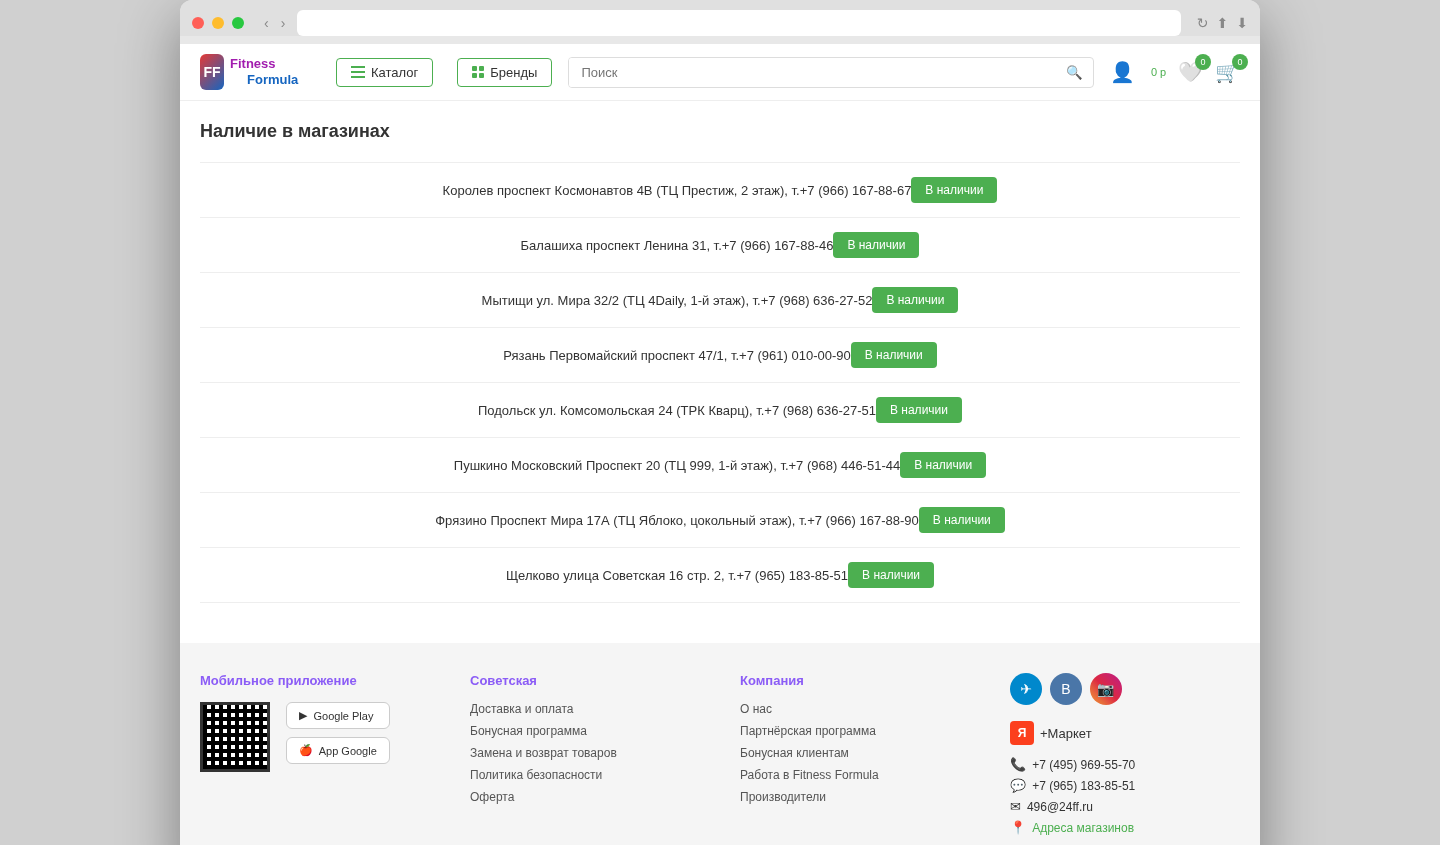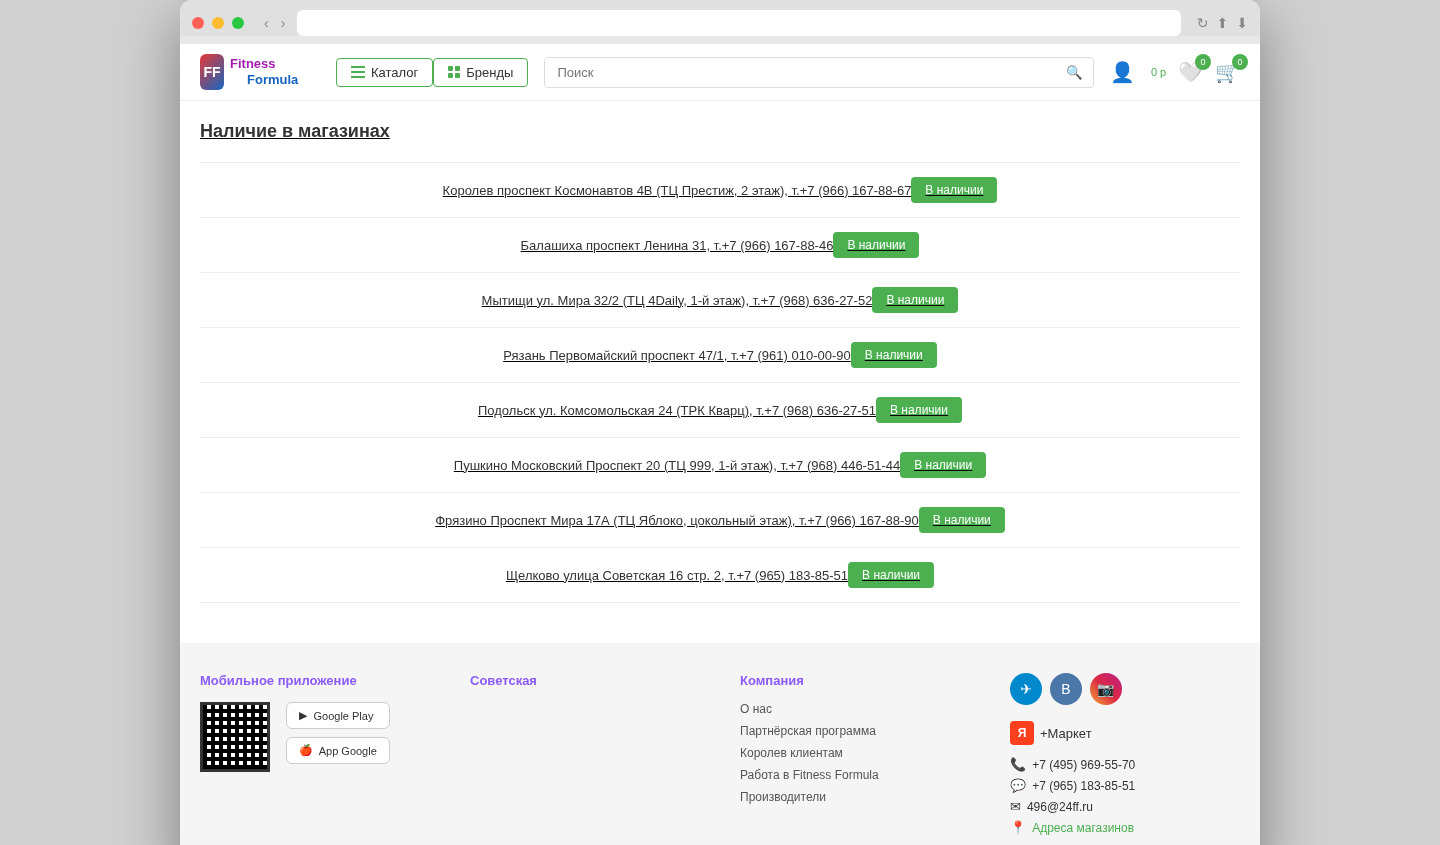--- a/index.html
+++ b/index.html
@@ -55,21 +55,21 @@
     .logo-area { display: flex; align-items: center; gap: 6px; min-width: 120px; }
     .logo-icon {
       width: 24px; height: 36px; background: linear-gradient(135deg, #e53935, #1565c0);
       border-radius: 6px; display: flex; align-items: center; justify-content: center;
       color: white; font-weight: bold; font-size: 14px;
     }
     .logo-text { line-height: 1.2; }
     .logo-text-line1 { color: #a21caf; font-weight: bold; font-size: 13px; }
     .logo-text-line2 { color: #1565c0; font-weight: bold; font-size: 13px; padding-left: 17px; }
     
-    .nav-buttons { display: flex; gap: 0; }
+    .nav-buttons { display: flex; gap: 24px; }
     .nav-btn-catalog, .nav-btn-brands {
       border: 1.5px solid #4caf50; border-radius: 4px; background: white;
       padding: 6px 14px; cursor: pointer; display: flex; align-items: center; gap: 6px;
       font-size: 13px; color: #333;
     }
     
     .search-area {
       flex: 1; display: flex; align-items: center;
       border: 1px solid #ddd; border-radius: 4px; overflow: hidden;
     }
@@ -87,21 +87,21 @@
     }
     .badge {
       position: absolute; top: -6px; right: -8px;
       background: #4caf50; color: white; border-radius: 50%;
       width: 16px; height: 16px; font-size: 9px;
       display: flex; align-items: center; justify-content: center;
     }
     .price-badge { color: #4caf50; font-size: 11px; margin-left: 12px; }
     
     
-    .main-content { padding: 20px 20px 40px; text-decoration: underline; }
+    .main-content { padding: 20px 20px 40px; }
     
     .page-title {
       font-size: 18px; font-weight: bold; color: #333; margin-bottom: 20px;
     }
     
     .store-list { border-top: 1px solid #eee; }
     .store-item {
       display: flex; align-items: center; justify-content: center;
       padding: 14px 0; border-bottom: 1px solid #eee;
     }
@@ -308,28 +308,35 @@
               <button class="app-store-btn">
                 <span>🍎</span>
                 <span>App Google</span>
               </button>
             </div>
           </div>
         </div>
 
         <div class="footer-col">
           <div class="footer-col-title">Советская</div>
+          <div id="buyer-links-container">
+              <a class="footer-link">Доставка и оплата</a>
+              <a class="footer-link">Бонусная программа</a>
+              <a class="footer-link">Замена и возврат товаров</a>
+              <a class="footer-link">Политика безопасности</a>
+              <a class="footer-link">Оферта</a>
+            </div>
         </div>
 
         <div class="footer-col">
           <div class="footer-col-title">Компания</div>
           <div id="company-links-container">
               <a class="footer-link">О нас</a>
               <a class="footer-link">Партнёрская программа</a>
-              <a class="footer-link">Королев клиентам</a>
+              <a class="footer-link">Бонусная клиентам</a>
               <a class="footer-link">Работа в Fitness Formula</a>
               <a class="footer-link">Производители</a>
             </div>
         </div>
 
         <div class="footer-col">
           <div class="social-icons">
             <div class="social-icon social-telegram">✈</div>
             <div class="social-icon social-vk">В</div>
             <div class="social-icon social-instagram">📷</div>

